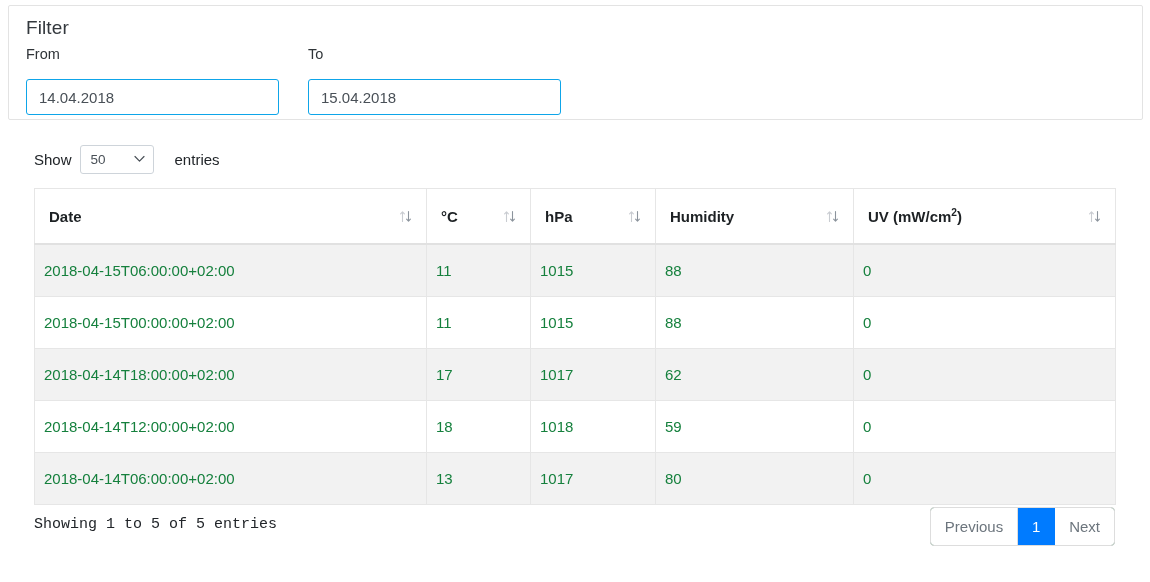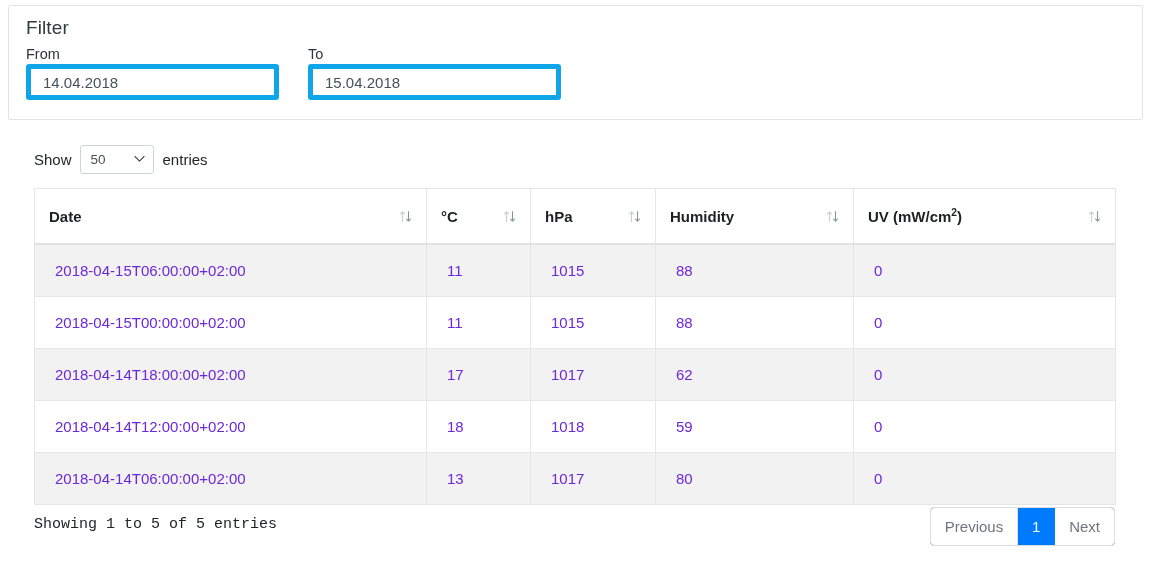--- a/index.html
+++ b/index.html
@@ -50,52 +50,52 @@
     position: absolute;
     top: 39px;
   }
   .field-group.from { left: 17px; }
   .field-group.to   { left: 299px; }
 
   .field-label {
     display: block;
     font-size: 14.5px;
     color: #2f3438;
-    margin-bottom: 1px;
+    margin-bottom: 16px;
     line-height: 18px;
   }
   .field-input {
     display: block;
     box-sizing: border-box;
     width: 253px;
     height: 36px;
     padding: 6px 12px;
     font-family: "Liberation Sans", sans-serif;
     font-size: 15px;
     color: #495057;
     background: #ffffff;
-    border: 5px solid #0ea5e9;
+    border: 1px solid #0ea5e9;
     border-radius: 3px;
     outline: none;
   }
   .field-input::placeholder { color: #adb5bd; }
 
   
   .length-menu {
     position: absolute;
     left: 34px;
     top: 144px;
     display: flex;
     align-items: center;
     height: 30px;
     font-size: 15px;
     color: #212529;
   }
   .length-menu .lbl-pre  { margin-right: 8px; }
-  .length-menu .lbl-post { margin-left: 9px; }
+  .length-menu .lbl-post { margin-left: 21px; }
 
   .select-wrap {
     position: relative;
     display: inline-block;
   }
   .length-select {
     box-sizing: border-box;
     width: 74px;
     height: 29px;
     padding: 2px 22px 2px 10px;
@@ -160,23 +160,23 @@
     width: 100%;
   }
   .sort-icon {
     flex: none;
     margin-left: 10px;
     line-height: 0;
     opacity: 1;
   }
   table.data tbody td {
     height: 51px;
-    padding: 0 20px;
-    font-size: 15px;
-    color: #6d28d9;
+    padding: 0 9px;
+    font-size: 15px;
+    color: #15803d;
     white-space: nowrap;
   }
   table.data tbody tr.odd  td { background: #f2f2f2; }
   table.data tbody tr.even td { background: #ffffff; }
 
   .col-date { width: 392px; }
   .col-c    { width: 104px; }
   .col-hpa  { width: 125px; }
   .col-hum  { width: 198px; }
   .col-uv   { width: 262px; }

